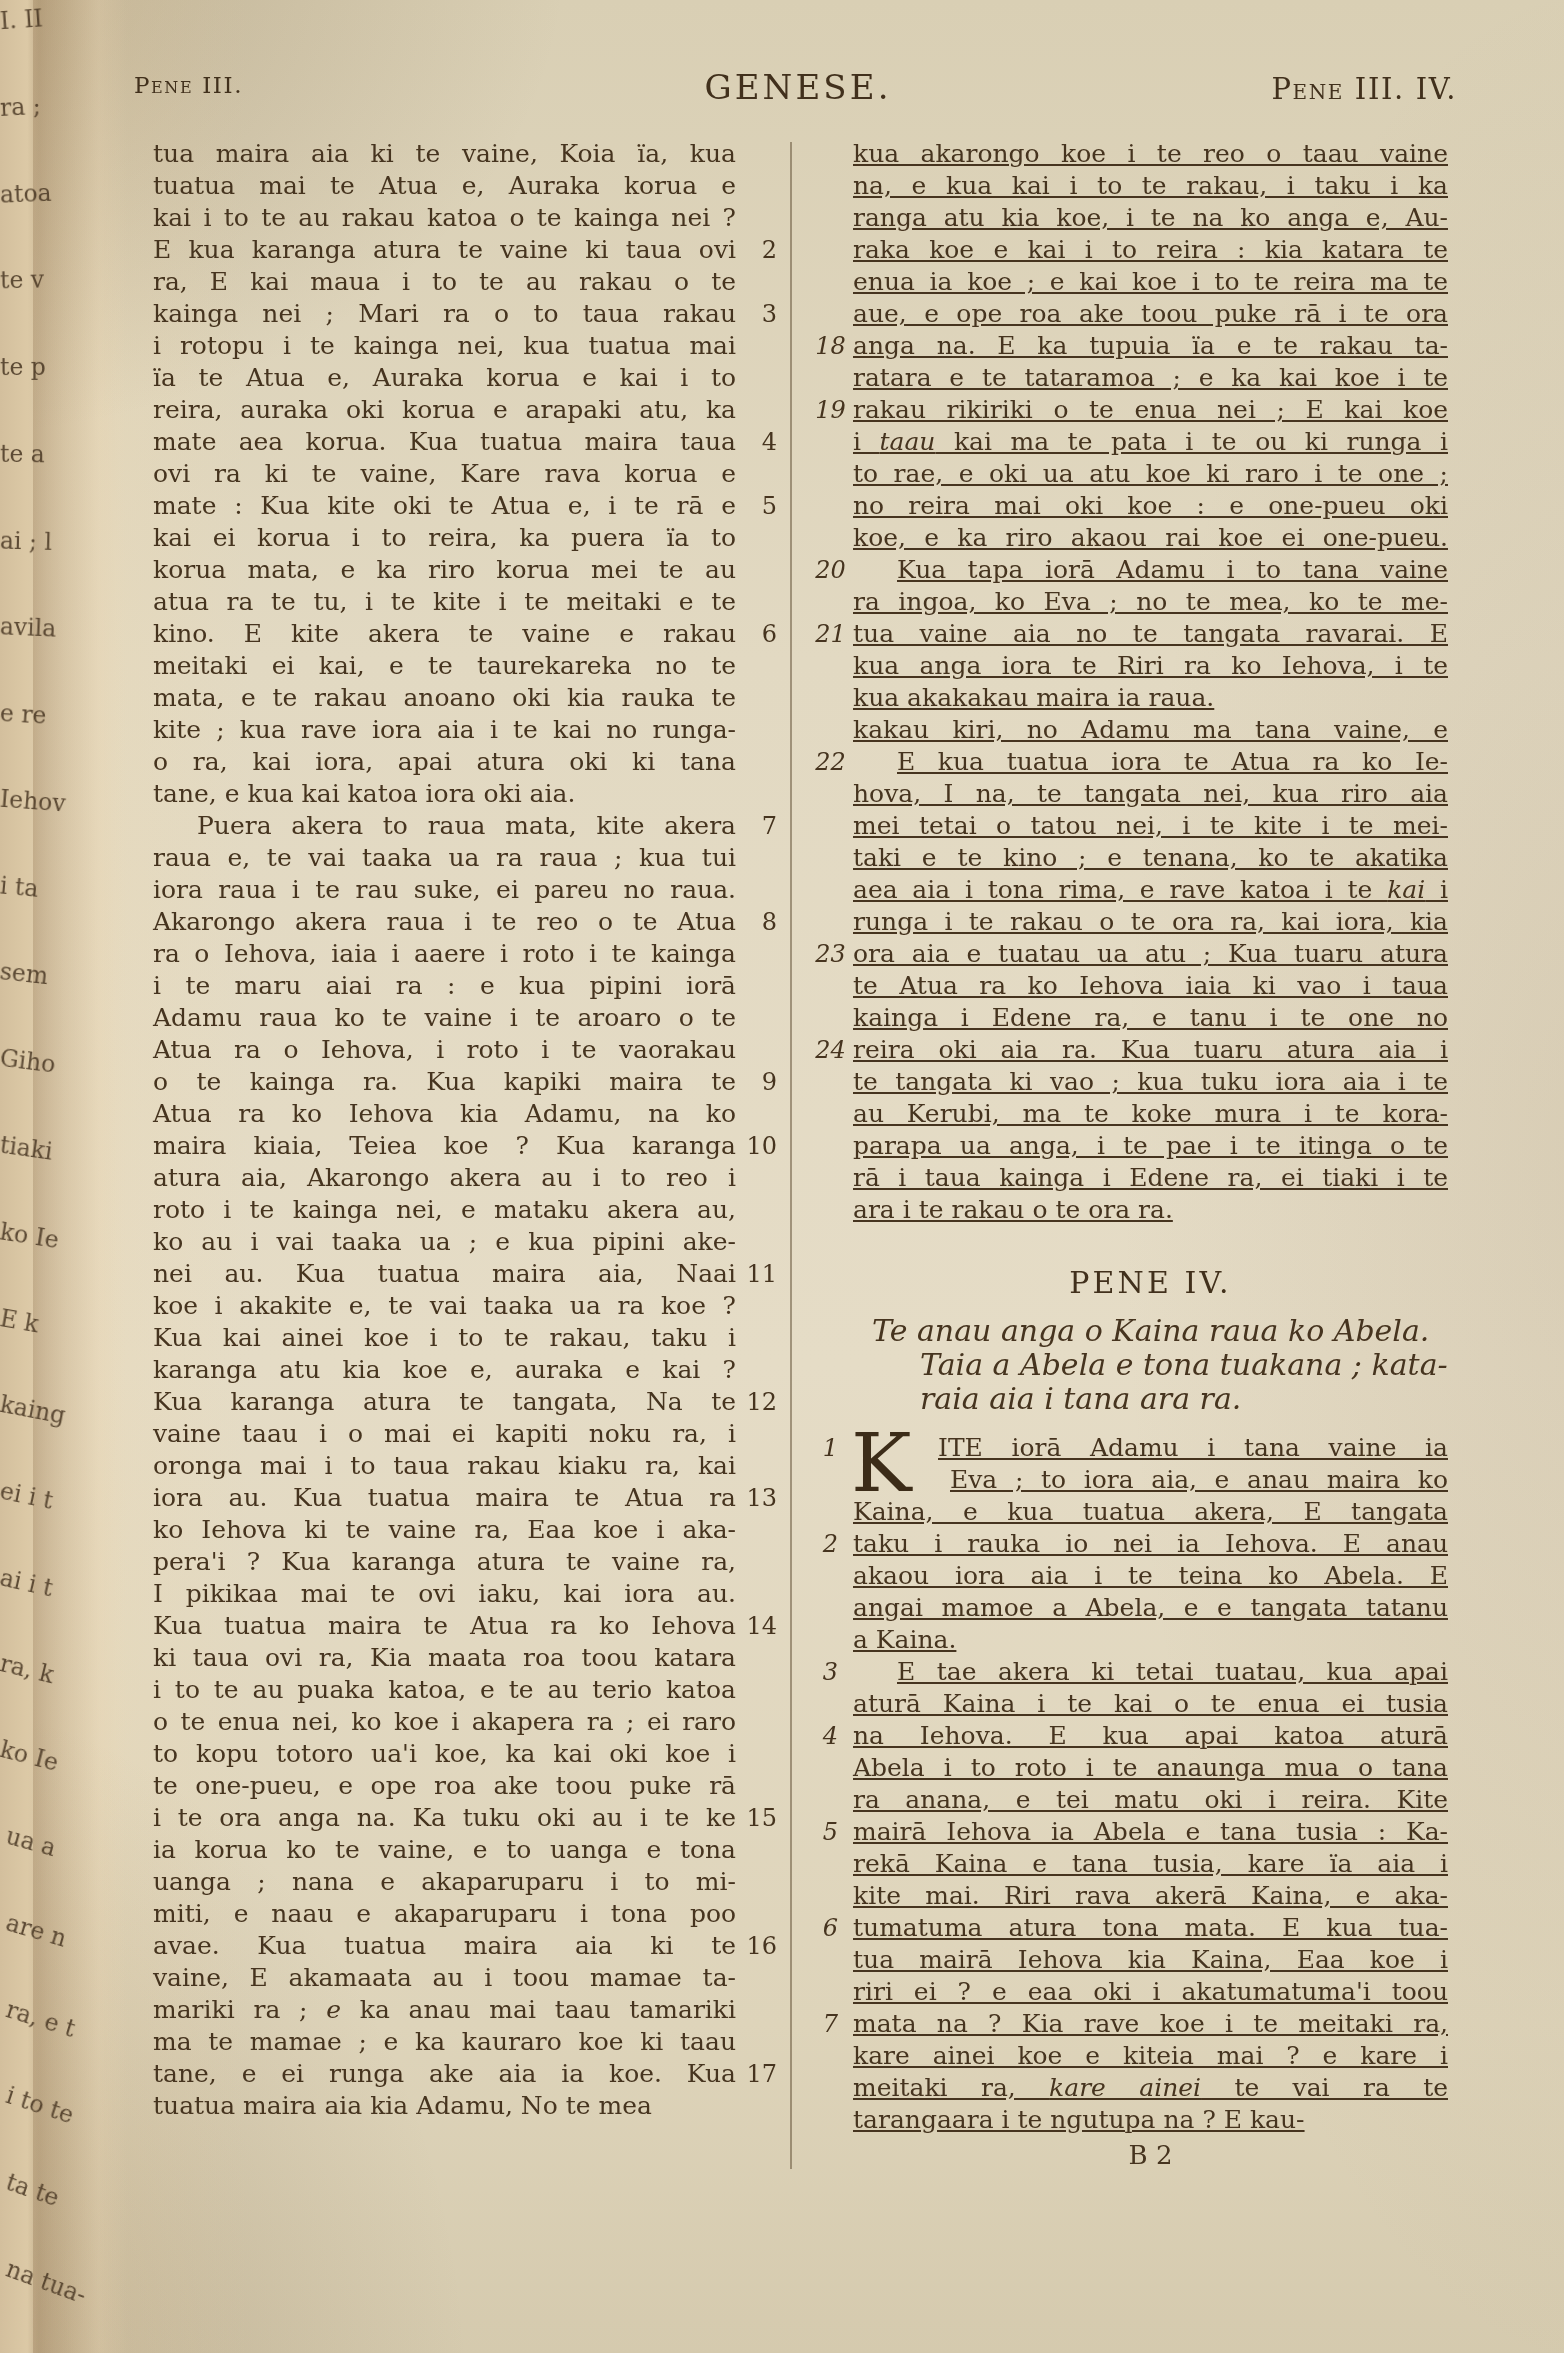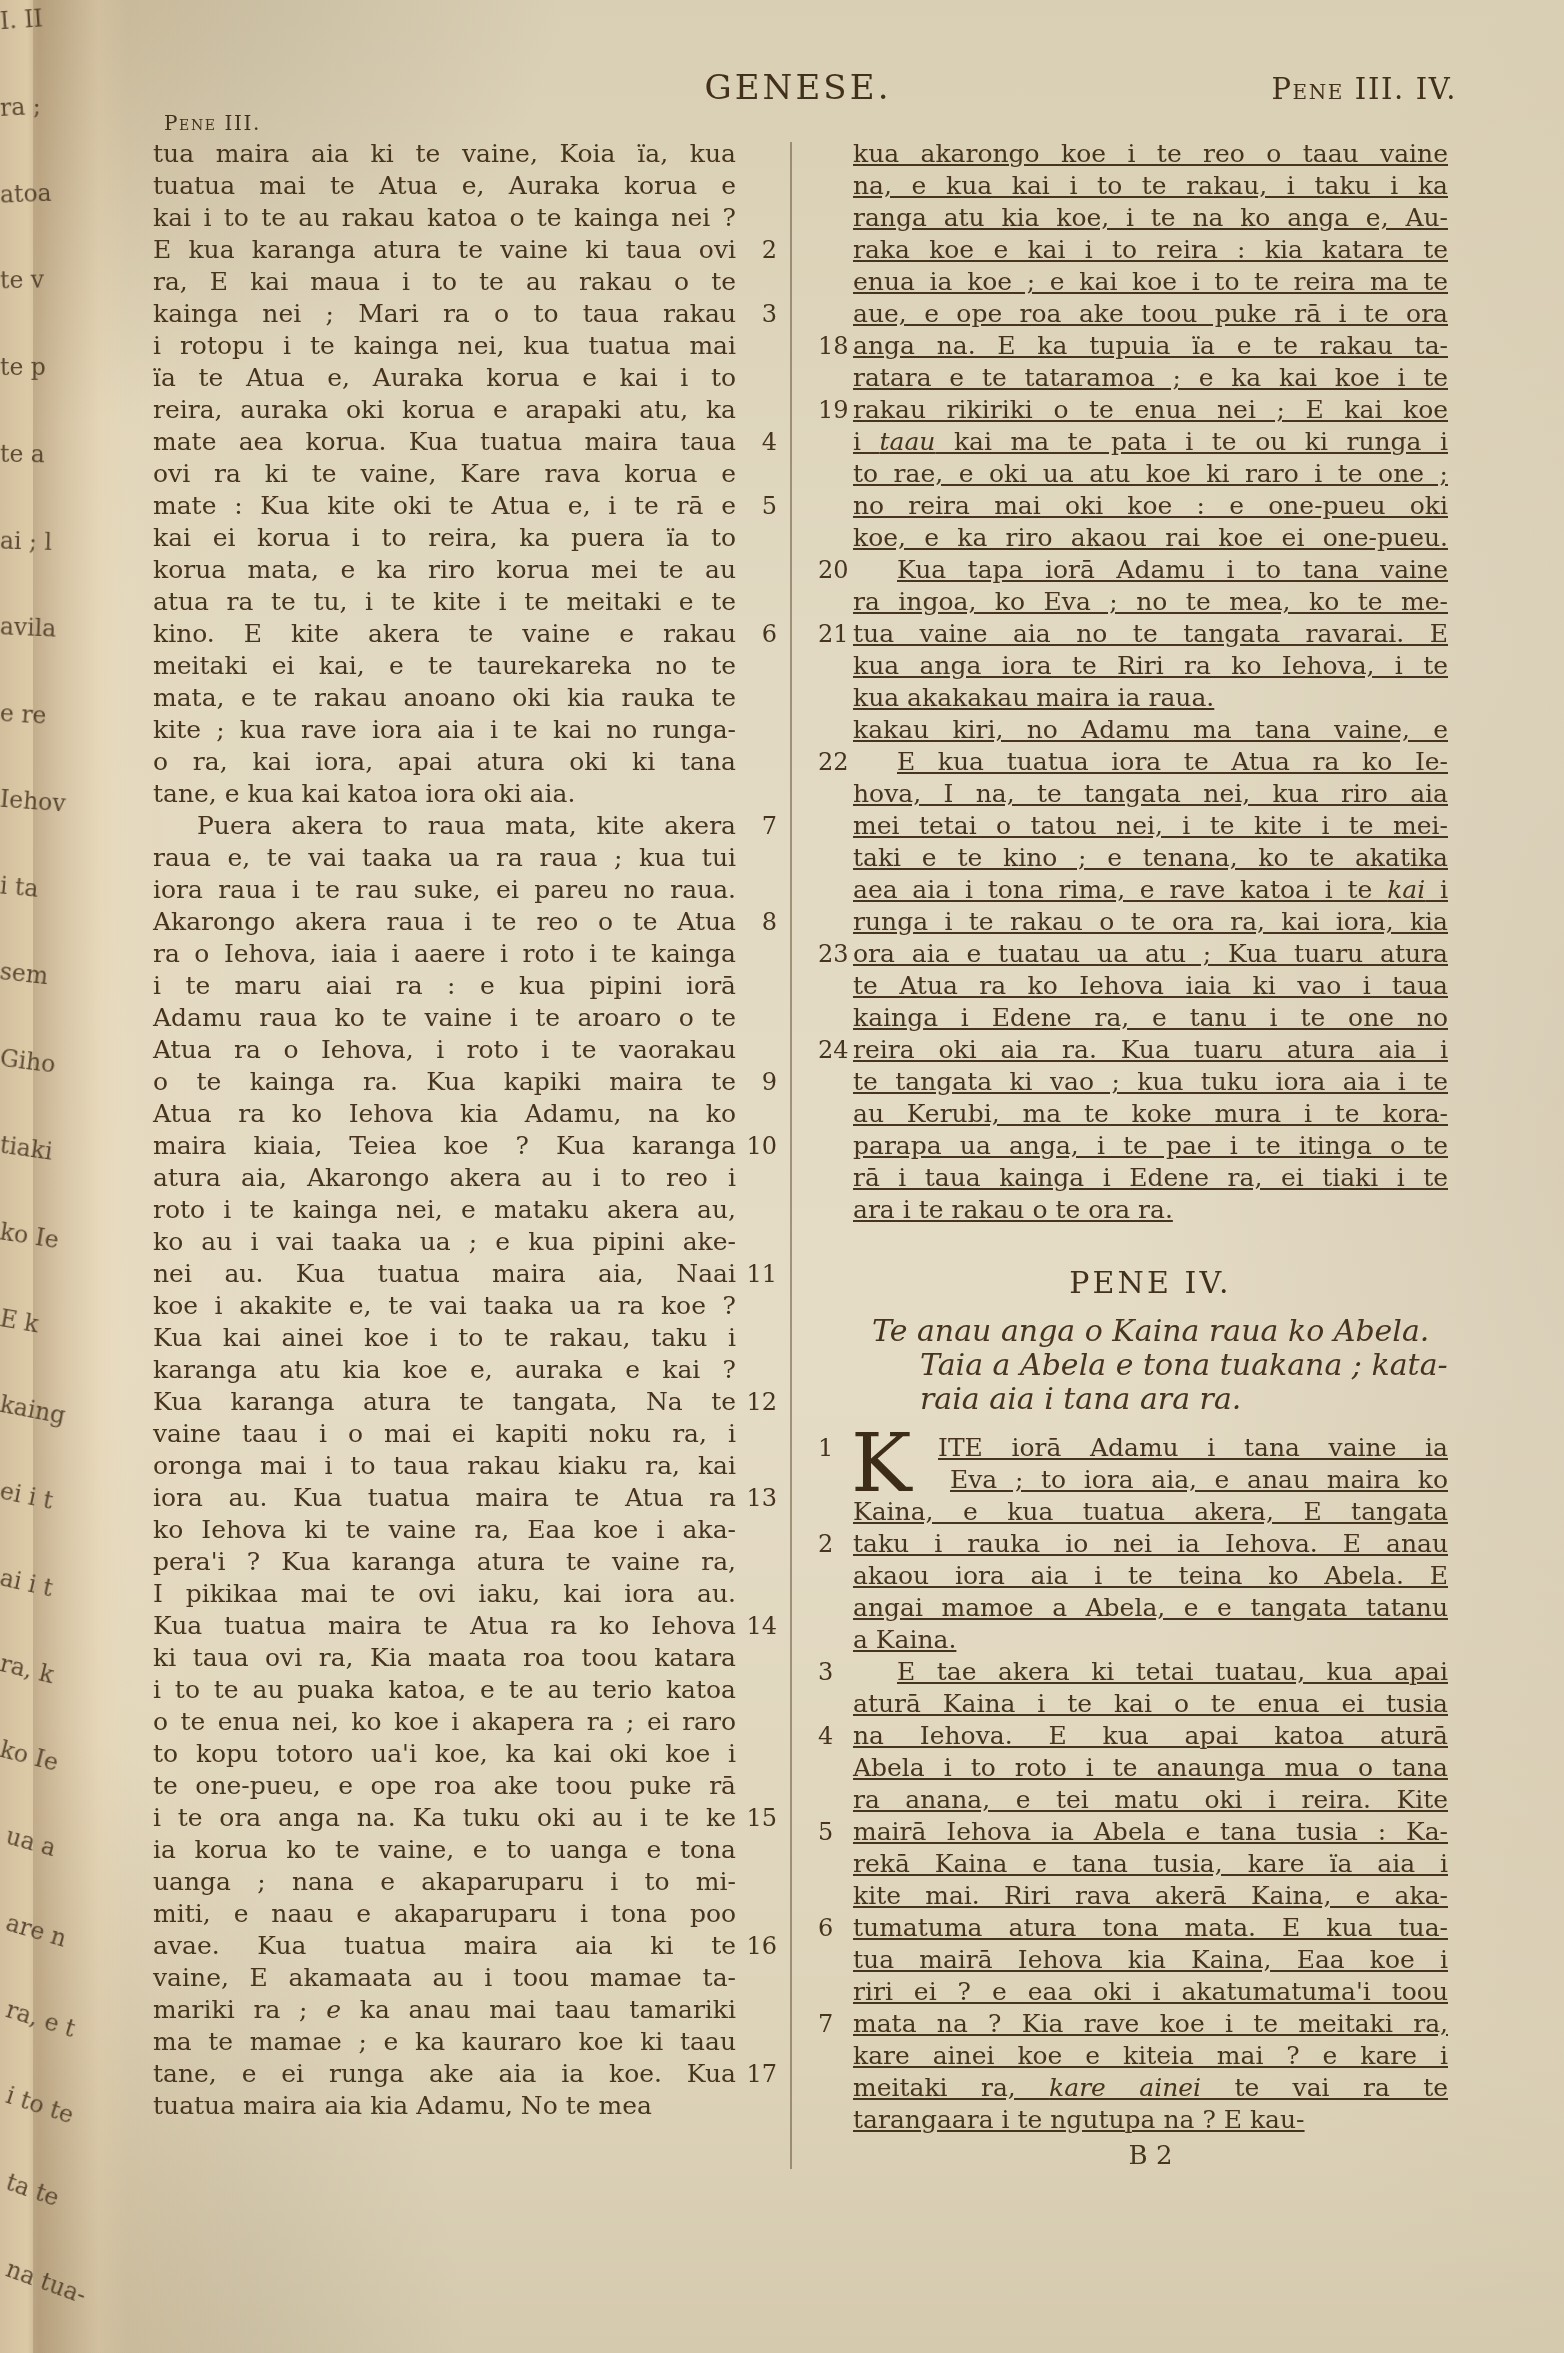--- a/index.html
+++ b/index.html
@@ -14,39 +14,39 @@
   
   .edge-page{position:absolute;left:0;top:0;width:39px;height:100%;
     background:linear-gradient(90deg,#d3bf9d 0%,#dcc9a6 70%,rgba(220,201,166,0) 100%);}
   .crease{position:absolute;left:33px;top:0;width:94px;height:100%;
     background:linear-gradient(90deg, rgba(146,116,80,.34) 0%, rgba(170,140,100,.18) 34%, rgba(236,215,180,.25) 70%, rgba(0,0,0,0) 100%);}
   .ghost{position:absolute;left:0;top:0;width:117px;height:100%;overflow:hidden;}
   .ghost span{position:absolute;display:block;width:36px;text-align:right;
     font-size:23.5px;color:#4c3a26;opacity:.88;filter:blur(0.3px);white-space:nowrap;}
   
   .hdr{position:absolute;left:0;top:67px;width:1565px;height:47px;color:#41301c;}
-  .h-l{position:absolute;left:164px;top:4.7px;font-variant:small-caps;font-size:20px;letter-spacing:1.6px;margin-top:39px;}
+  .h-l{position:absolute;left:134px;top:4.7px;font-variant:small-caps;font-size:23px;letter-spacing:1.6px;}
   .h-c{position:absolute;left:0;top:0;width:1596px;text-align:center;font-size:34px;letter-spacing:3.1px;}
   .h-r{position:absolute;right:108px;top:4.7px;font-variant:small-caps;font-size:29px;letter-spacing:1.6px;}
   
   .divider{position:absolute;left:790px;top:142px;width:1.6px;height:2027px;background:rgba(92,73,48,.50);}
   .col{position:absolute;top:138px;}
   .col.left{left:153px;width:624px;}
   .col.right{left:804px;width:643px;}
   .line{position:relative;height:32px;line-height:32px;font-size:25px;}
   .ltext{display:block;text-align:justify;text-align-last:justify;}
   .left .ltext{width:583px;}
   .right .ltext{margin-left:49px;width:595px;text-decoration:underline;}
   .line.end .ltext{text-align-last:left;}
   .line.indent .ltext{text-indent:44px;}
   .line.d1 .ltext{padding-left:85px;width:510px;}
   .line.d2 .ltext{padding-left:97px;width:498px;}
   .vnum{position:absolute;top:0;font-size:24px;}
   .left .vnum{right:0;width:45px;text-align:right;}
-  .right .vnum{left:14px;width:45px;text-align:left;}
+  .right .vnum{left:4px;width:45px;text-align:center;font-style:italic;}
   .chap-head{margin:36px 0 0 49px;width:595px;height:41px;line-height:41px;
     text-align:center;font-size:30px;letter-spacing:3.1px;color:#41301c;}
   .intro{margin:11px 0 0 49px;width:595px;font-style:italic;}
   .intro div{height:34px;line-height:34px;font-size:30px;}
   .intro div:nth-child(1){padding-left:19px;}
   .intro div:nth-child(2){padding-left:67px;}
   .intro div:nth-child(3){padding-left:67px;}
   .partB{position:relative;margin-top:15.6px;}
   .dropK{position:absolute;left:47px;top:-4.7px;font-size:81px;line-height:72px;color:#3c2c18;}
   .sig{margin:4.7px 0 0 49px;width:595px;text-align:center;font-size:26px;}

